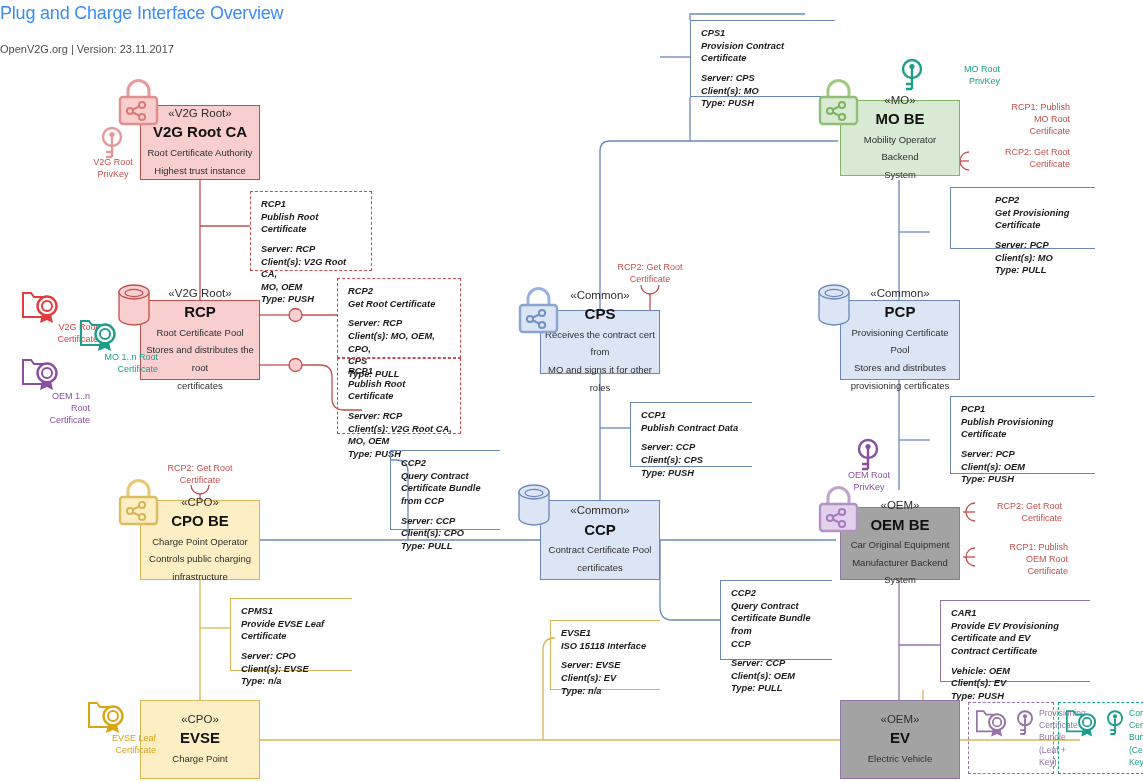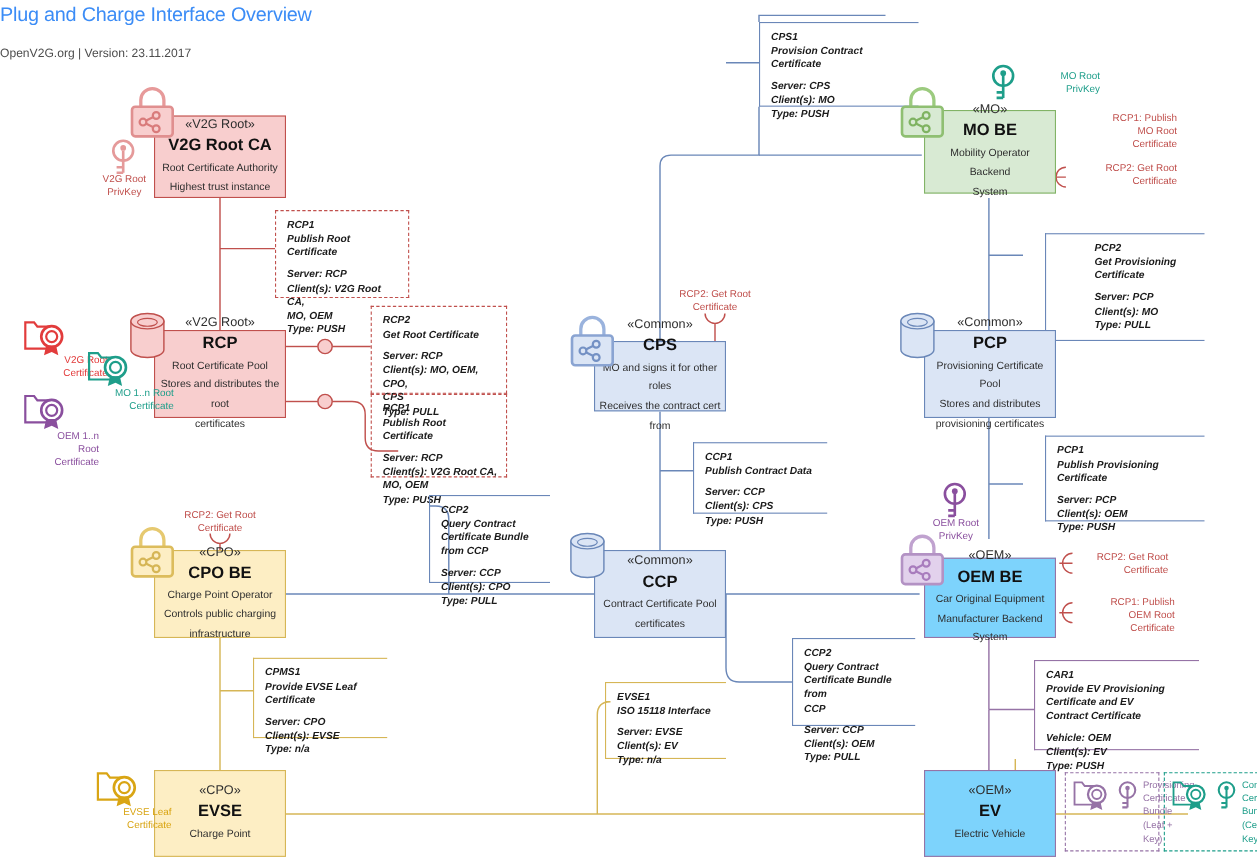--- a/index.html
+++ b/index.html
@@ -16,21 +16,21 @@
   .node{position:absolute;box-sizing:border-box;border-width:1.4px;border-style:solid;
         display:flex;flex-direction:column;align-items:center;justify-content:center;
         text-align:center;z-index:5;}
   .node .stereo{font-size:11.5px;color:#2e2e2e;line-height:1.35;}
   .node .nm{font-size:15px;font-weight:bold;color:#111;line-height:1.5;}
   .node .desc{font-size:9.5px;color:#2e2e2e;line-height:1.85;padding:0 4px;}
 
   .n-red{background:#f8cece;border-color:#c0504d;}
   .n-blue{background:#dbe5f5;border-color:#6a87b8;}
   .n-green{background:#d8ead3;border-color:#82b366;}
-  .n-purple{background:#7dd3fc;border-color:#9673a6;}
+  .n-purple{background:#a3a3a3;border-color:#9673a6;}
   .n-yellow{background:#fdeec4;border-color:#d6b656;}
 
   
   .note{position:absolute;box-sizing:border-box;padding:6px 8px 7px 10px;
         font-size:9.3px;font-style:italic;font-weight:bold;color:#1a1a1a;
         line-height:1.36;z-index:4;background:transparent;}
   .note .gap{display:block;height:7px;}
   .note-dash{border:1.3px dashed #c0504d;}
   .note-blue{border-top:1.3px solid #6a87b8;border-bottom:1.3px solid #6a87b8;
              border-left:1.3px solid #6a87b8;border-right:none;}
@@ -160,22 +160,22 @@
   <div class="node n-green" style="left:840px;top:100px;width:120px;height:76px;">
     <div class="stereo">«MO»</div>
     <div class="nm">MO BE</div>
     <div class="desc">Mobility Operator Backend</div>
     <div class="desc">System</div>
   </div>
 
   <div class="node n-blue" style="left:540px;top:310px;width:120px;height:64px;">
     <div class="stereo">«Common»</div>
     <div class="nm">CPS</div>
+    <div class="desc">Receives the contract cert from</div>
     <div class="desc">MO and signs it for other roles</div>
-    <div class="desc">Receives the contract cert from</div>
   </div>
 
   <div class="node n-blue" style="left:840px;top:300px;width:120px;height:80px;">
     <div class="stereo">«Common»</div>
     <div class="nm">PCP</div>
     <div class="desc">Provisioning Certificate Pool</div>
     <div class="desc">Stores and distributes</div>
     <div class="desc">provisioning certificates</div>
   </div>
 
@@ -412,21 +412,21 @@
   <div class="note note-dash" style="left:337px;top:358px;width:124px;height:76px;">
     <span>RCP1</span><br>
     <span>Publish Root Certificate</span>
     <span class="gap"></span>
     <span>Server: RCP</span><br>
     <span>Client(s): V2G Root CA,</span><br>
     <span>MO, OEM</span><br>
     <span>Type: PUSH</span>
   </div>
 
-  <div class="note note-blue" style="left:950px;top:212px;width:145px;height:98px;padding-left:44px;">
+  <div class="note note-blue" style="left:950px;top:187px;width:145px;height:62px;padding-left:44px;">
     <span>PCP2</span><br>
     <span>Get Provisioning</span><br>
     <span>Certificate</span>
     <span class="gap"></span>
     <span>Server: PCP</span><br>
     <span>Client(s): MO</span><br>
     <span>Type: PULL</span>
   </div>
 
   <div class="note note-blue" style="left:950px;top:396px;width:145px;height:78px;">

